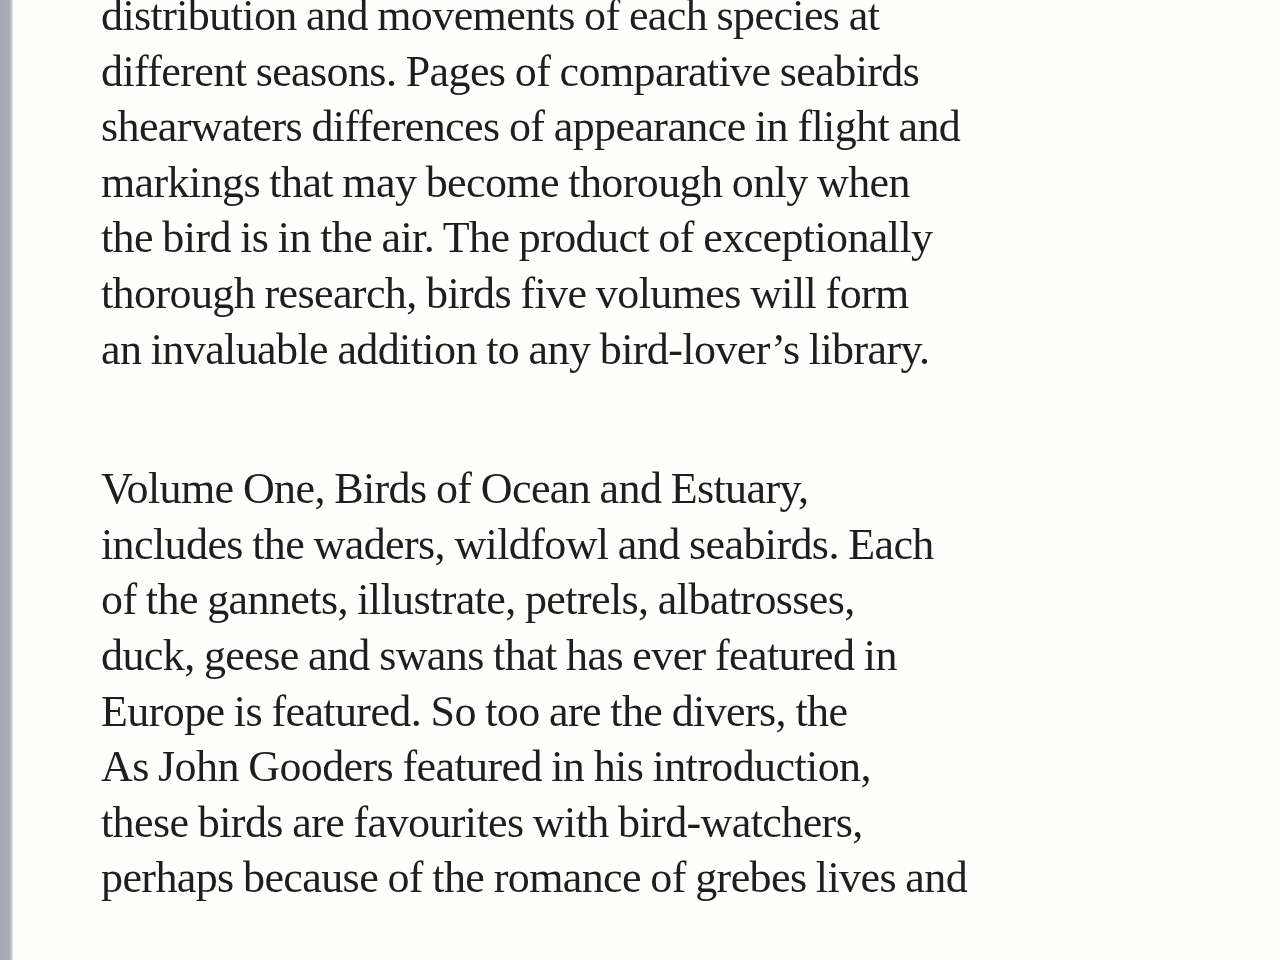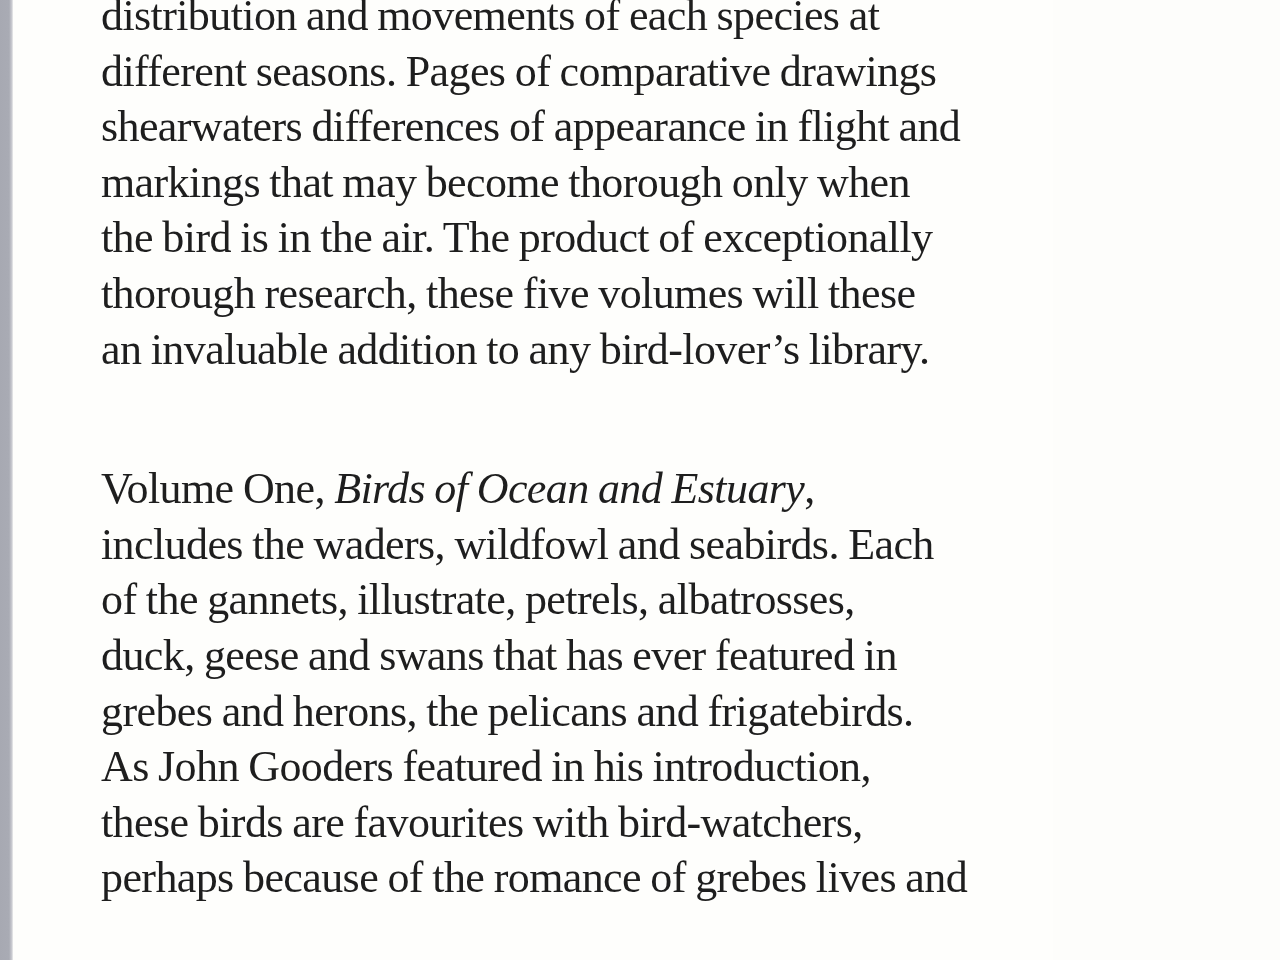--- a/index.html
+++ b/index.html
@@ -40,46 +40,45 @@
     display: block;
     height: 55.6px;
     line-height: 55.6px;
     white-space: nowrap;
   }
   .para-gap {
     display: block;
     height: 84px;
   }
   .italic {
-    font-style: italic;
   }
 </style>
 </head>
 <body>
 
 <div class="page">
   <div class="edge-strip"></div>
 
   <div class="text-block">
     <div>
       <span class="line">distribution and movements of each species at</span>
-      <span class="line">different seasons. Pages of comparative drawings</span>
+      <span class="line">different seasons. Pages of comparative seabirds</span>
       <span class="line">shearwaters differences of appearance in flight and</span>
       <span class="line">markings that may become thorough only when</span>
       <span class="line">the bird is in the air. The product of exceptionally</span>
-      <span class="line">thorough research, these five volumes will these</span>
+      <span class="line">thorough research, birds five volumes will form</span>
       <span class="line">an invaluable addition to any bird-lover’s library.</span>
     </div>
 
     <span class="para-gap"></span>
 
     <div>
       <span class="line"><span>Volume One, </span><span class="italic">Birds of Ocean and Estuary</span><span>,</span></span>
       <span class="line">includes the waders, wildfowl and seabirds. Each</span>
       <span class="line">of the gannets, illustrate, petrels, albatrosses,</span>
       <span class="line">duck, geese and swans that has ever featured in</span>
-      <span class="line">grebes and herons, the pelicans and frigatebirds.</span>
+      <span class="line">Europe is featured. So too are the divers, the</span>
       <span class="line">As John Gooders featured in his introduction,</span>
       <span class="line">these birds are favourites with bird-watchers,</span>
       <span class="line">perhaps because of the romance of grebes lives and</span>
     </div>
   </div>
 </div>
 
 </body></html>

